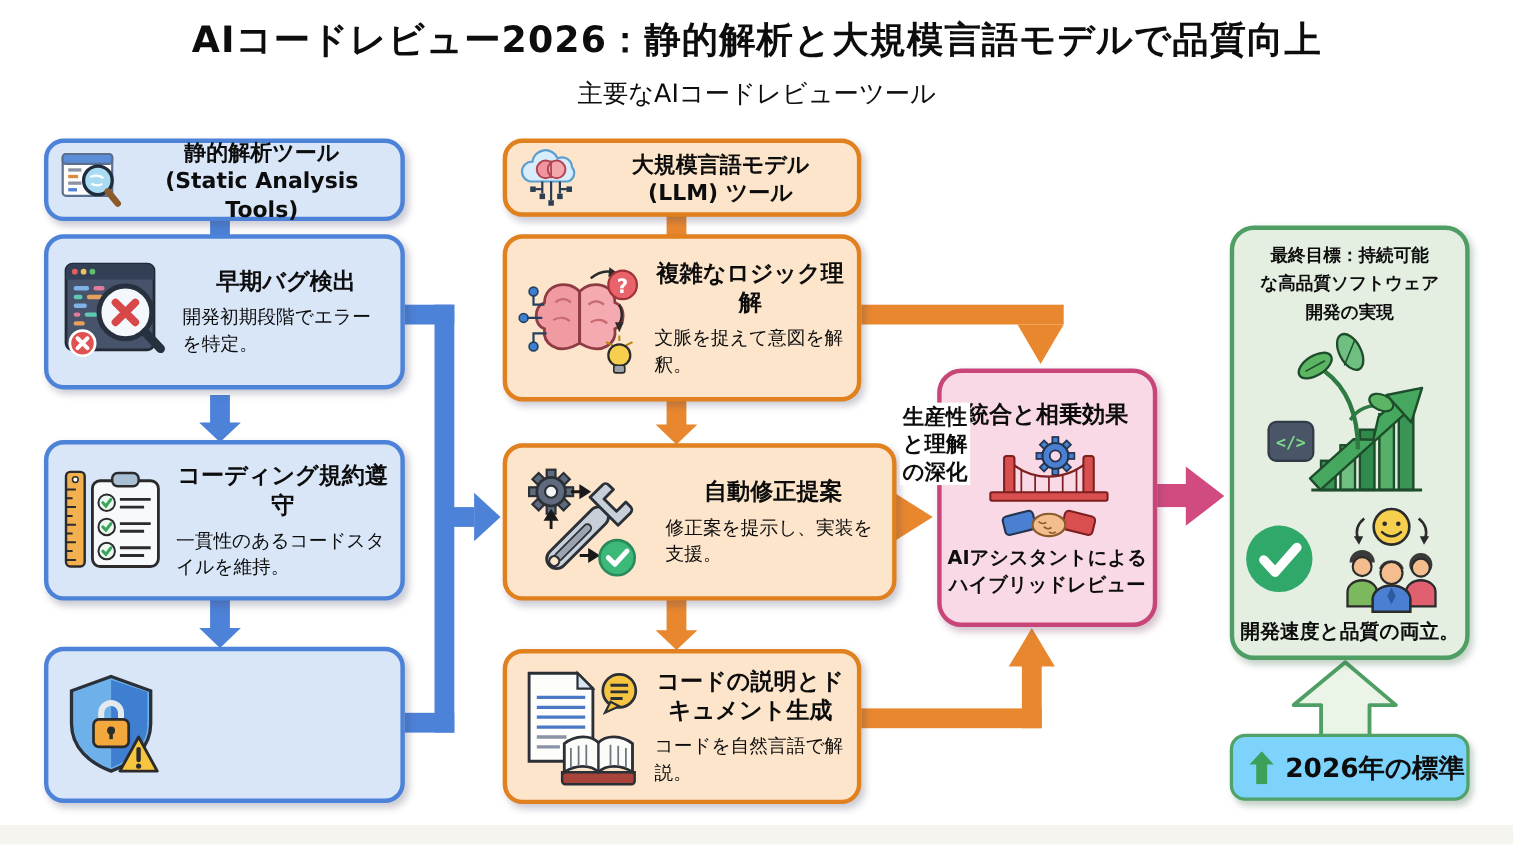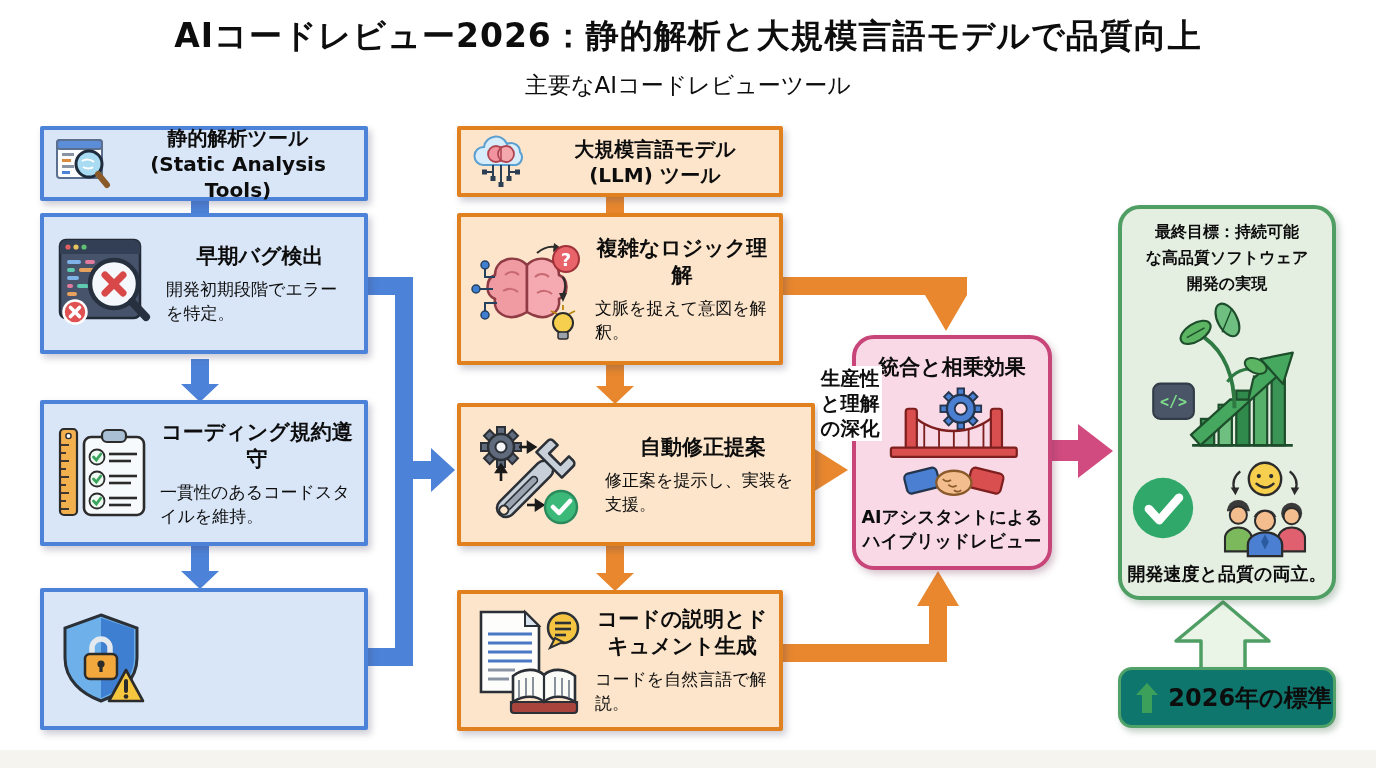--- a/index.html
+++ b/index.html
@@ -3,37 +3,37 @@
 <meta charset="utf-8">
 <style>
   html,body{margin:0;padding:0;background:#fff;}
   .canvas{position:relative;width:1376px;height:768px;background:#ffffff;overflow:hidden;
           font-family:"DejaVu Sans","Liberation Sans",sans-serif;color:#0d0d0d;}
   .title{position:absolute;top:14px;left:0;width:100%;text-align:center;
          font-size:33px;font-weight:bold;letter-spacing:1px;}
   .subtitle{position:absolute;top:70px;left:0;width:100%;text-align:center;font-size:23px;}
   .arrows{position:absolute;left:0;top:0;width:1376px;height:768px;}
   .box{position:absolute;box-sizing:border-box;display:flex;align-items:center;gap:8px;
-       padding:8px 10px;border-radius:2px;box-shadow:3px 4px 7px rgba(70,70,100,.28);}
+       padding:8px 10px;border-radius:18px;box-shadow:3px 4px 7px rgba(70,70,100,.28);}
   .blue{background:#d8e6f8;border:4px solid #4c82d8;}
   .orange{background:#fce5cb;border:4px solid #e0801f;}
   .icn{flex:0 0 auto;}
   .txt{flex:1 1 auto;min-width:0;}
   .btitle{font-weight:bold;font-size:21px;line-height:27px;text-align:center;}
   .bbody{font-size:17px;line-height:24px;margin-top:7px;}
   .htitle{font-weight:bold;font-size:20px;line-height:26px;text-align:center;}
   .flabel{position:absolute;font-weight:bold;font-size:20px;line-height:25px;
           text-align:center;background:#fff;}
   .pinkbox{position:absolute;box-sizing:border-box;background:#f8d9e5;border:4px solid #c84579;
            border-radius:22px;display:flex;flex-direction:column;align-items:center;
-           box-shadow:3px 4px 7px rgba(120,60,90,.3);padding:12px 4px;}
+           box-shadow:3px 4px 7px rgba(120,60,90,.3);padding:22px 4px;}
   .greenbox{position:absolute;box-sizing:border-box;background:#e4efe2;border:4px solid #4f9e63;
             border-radius:22px;display:flex;flex-direction:column;align-items:center;
             box-shadow:3px 4px 7px rgba(60,100,70,.3);padding:10px 6px;}
-  .stdbox{position:absolute;box-sizing:border-box;background:#0f766e;border:3px solid #50a268;
+  .stdbox{position:absolute;box-sizing:border-box;background:#7dd3fc;border:3px solid #50a268;
           border-radius:14px;display:flex;align-items:center;justify-content:center;gap:10px;
           box-shadow:3px 4px 6px rgba(60,100,70,.3);padding-left:14px;}
   .stdlabel{font-size:24px;font-weight:bold;}
   .pinktitle{font-weight:bold;font-size:21px;margin-top:2px;}
   .pinkcap{font-weight:bold;font-size:17.5px;line-height:24px;text-align:center;}
   .gtitle{font-weight:bold;font-size:16px;line-height:26px;text-align:center;}
   .gcap{font-weight:bold;font-size:18px;white-space:nowrap;margin-top:4px;}
   .grow{display:flex;align-items:center;gap:10px;margin-top:2px;}
   .bstrip{position:absolute;left:0;bottom:0;width:100%;height:18px;background:#f6f4ee;}
 </style>

